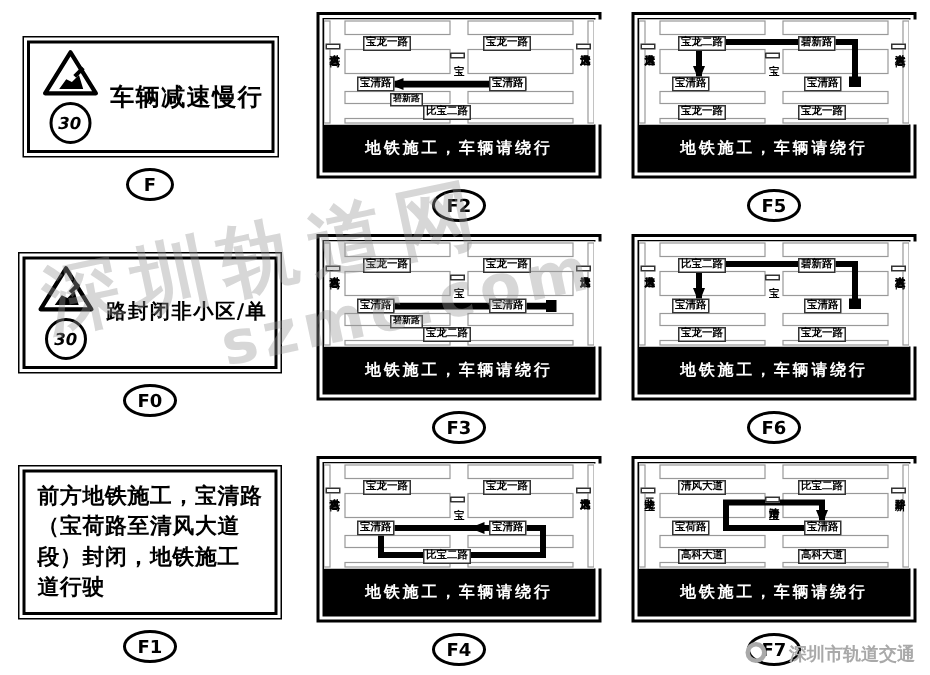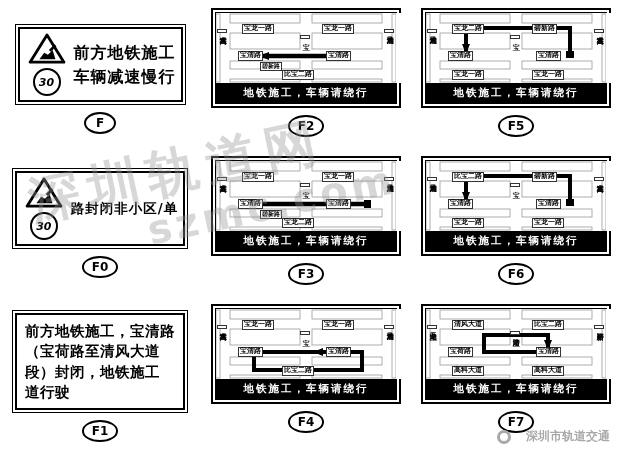--- a/index.html
+++ b/index.html
@@ -31,39 +31,39 @@
   .map-area{position:relative;width:196px;height:70px;background:#fff;overflow:hidden;}
   .map-svg{position:absolute;inset:0;}
   .blk rect{fill:#fff;stroke:#999;stroke-width:0.8;}
   .rt{stroke:#000;fill:none;}
   .lbl{
     position:absolute;font-size:7px;line-height:1.1;font-weight:bold;background:#fff;
     border:1px solid #333;padding:0 1px;white-space:nowrap;z-index:2;
   }
   .lbl.v{writing-mode:vertical-rl;padding:1px 0;}
   .map-banner{
-    height:20px;background:#000;color:#fff;display:flex;align-items:center;justify-content:center;
+    height:31px;background:#000;color:#fff;display:flex;align-items:center;justify-content:center;
     font-size:10.5px;font-weight:bold;letter-spacing:2px;white-space:nowrap;
   }
 
   
   .badge{
     margin-top:7px;display:inline-block;border:2px solid #000;border-radius:50%;
     padding:2px 8px;font-size:12px;font-weight:bold;background:#fff;text-align:center;min-width:12px;
   }
 
   
   .watermark{
     position:absolute;left:30px;top:130px;z-index:6;pointer-events:none;
     transform:rotate(-12deg);color:rgba(150,150,150,0.38);font-weight:bold;
   }
   .watermark .w1{font-size:52px;letter-spacing:8px;display:block;}
   .watermark .w2{font-size:40px;letter-spacing:4px;display:block;margin-left:110px;margin-top:-6px;}
   .footer-logo{
-    position:absolute;right:10px;bottom:5px;display:flex;align-items:center;gap:15px;
+    position:absolute;right:10px;bottom:5px;display:flex;align-items:flex-start;gap:15px;
     color:#a9a9a9;font-size:12px;font-weight:bold;z-index:7;
   }
   .logo-circle{width:14px;height:14px;border:3px solid #a9a9a9;border-radius:50%;box-sizing:border-box;}
 </style>
 </head>
 <body>
 
 <div class="grid">
 
   <div class="cell" style="padding-top:16px;">
@@ -73,21 +73,20 @@
           <svg width="38" height="32" viewBox="0 0 40 34">
             <path d="M20 2 L38 31 L2 31 Z" fill="#fff" stroke="#000" stroke-width="3" stroke-linejoin="round"></path>
             <path d="M12 28 l5 -7 l4 2 l5 -5 l3 10 z" fill="#000"></path>
             <path d="M22 18 l6 -6 l2 2 l-6 6 z" fill="#000"></path>
           </svg>
           <div class="speed">
               <span>30</span>
             </div>
         </div>
         <div class="sign-lines big">
-          <div>前方地铁施工</div>
           <div>车辆减速慢行</div>
         </div>
       </div>
     </div>
     <span class="badge">F</span>
   </div>
 
   <div class="cell">
     <div class="map-sign">
       <div class="map-inner">

